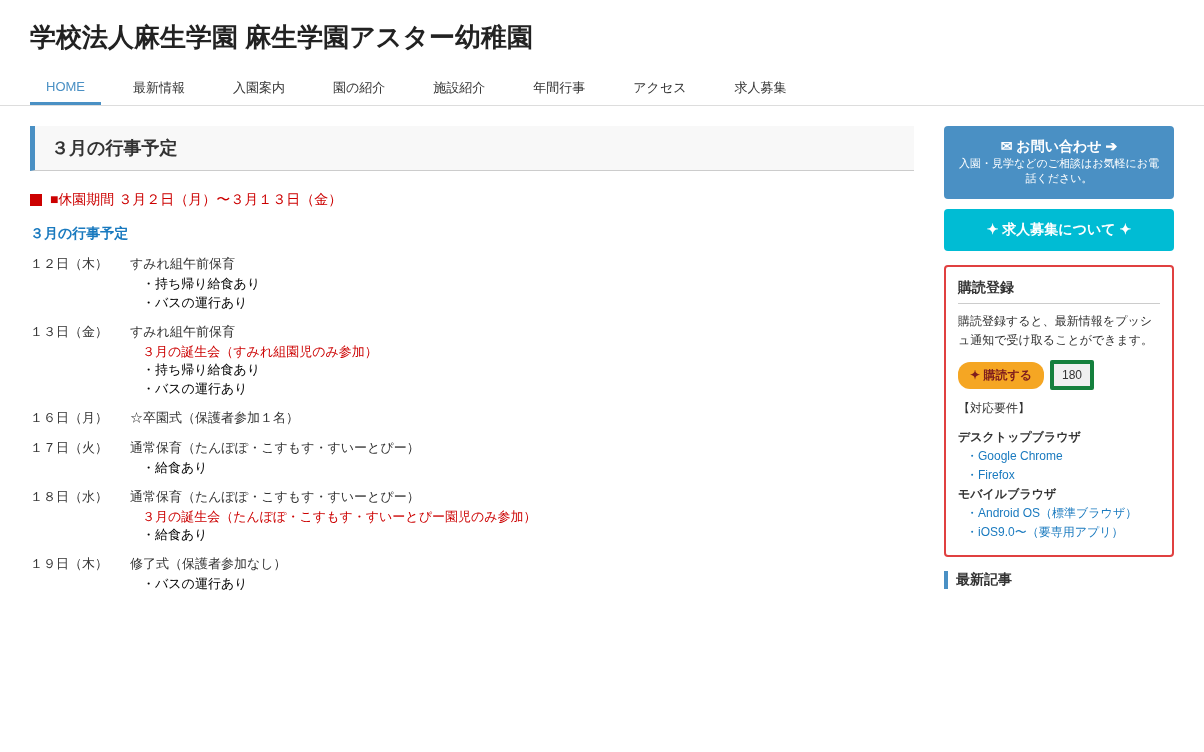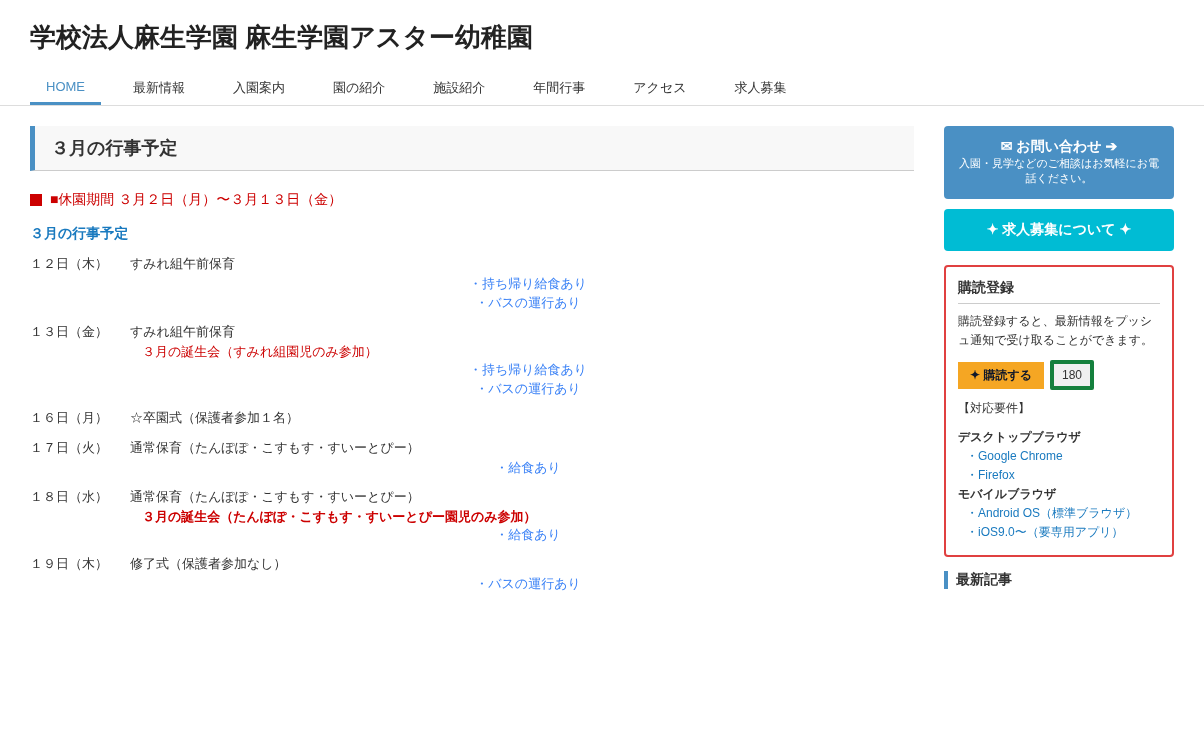--- a/index.html
+++ b/index.html
@@ -105,23 +105,22 @@
       white-space: nowrap;
     }
     .schedule-events {
       flex: 1;
     }
     .schedule-events .event-main {
       margin-bottom: 2px;
     }
     .schedule-events .event-sub {
       padding-left: 12px;
-      color: #3b82f6;
+      color: #000000;
       margin-bottom: 1px;
-      text-align: center;
     }
     .event-birthday {
       color: #c00;
     }
 
     
     .btn-contact {
       background: #4a90c4;
       color: #fff;
       padding: 12px 10px;
@@ -173,25 +172,25 @@
       color: #333;
     }
     .subscribe-btn-row {
       display: flex;
       align-items: center;
       gap: 6px;
       margin-bottom: 10px;
     }
     .btn-subscribe {
       background: #f5a623;
-      color: #0f172a;
+      color: #7f1d1d;
       padding: 5px 12px;
       font-size: 12px;
       font-weight: bold;
-      border-radius: 0;
+      border-radius: 12px;
       cursor: pointer;
       border: none;
     }
     .subscribe-count {
       background: #f0f0f0;
       border: 4px solid #15803d;
       padding: 4px 8px;
       font-size: 12px;
       border-radius: 2px;
     }
@@ -287,21 +286,21 @@
           <span class="schedule-date">１７日（火）</span>
           <div class="schedule-events">
             <div class="event-main">通常保育（たんぽぽ・こすもす・すいーとぴー）</div>
             <div class="event-sub">・給食あり</div>
           </div>
         </li>
         <li class="schedule-item">
           <span class="schedule-date">１８日（水）</span>
           <div class="schedule-events">
             <div class="event-main">通常保育（たんぽぽ・こすもす・すいーとぴー）</div>
-            <div class="event-birthday" style="padding-left: 12px; font-weight: bold;">３月の誕生会（たんぽぽ・こすもす・すいーとぴー園児のみ参加）</div>
+            <div class="event-birthday" style="padding-left: 12px;">３月の誕生会（たんぽぽ・こすもす・すいーとぴー園児のみ参加）</div>
             <div class="event-sub">・給食あり</div>
           </div>
         </li>
         <li class="schedule-item">
           <span class="schedule-date">１９日（木）</span>
           <div class="schedule-events">
             <div class="event-main">修了式（保護者参加なし）</div>
             <div class="event-sub">・バスの運行あり</div>
           </div>
         </li>

